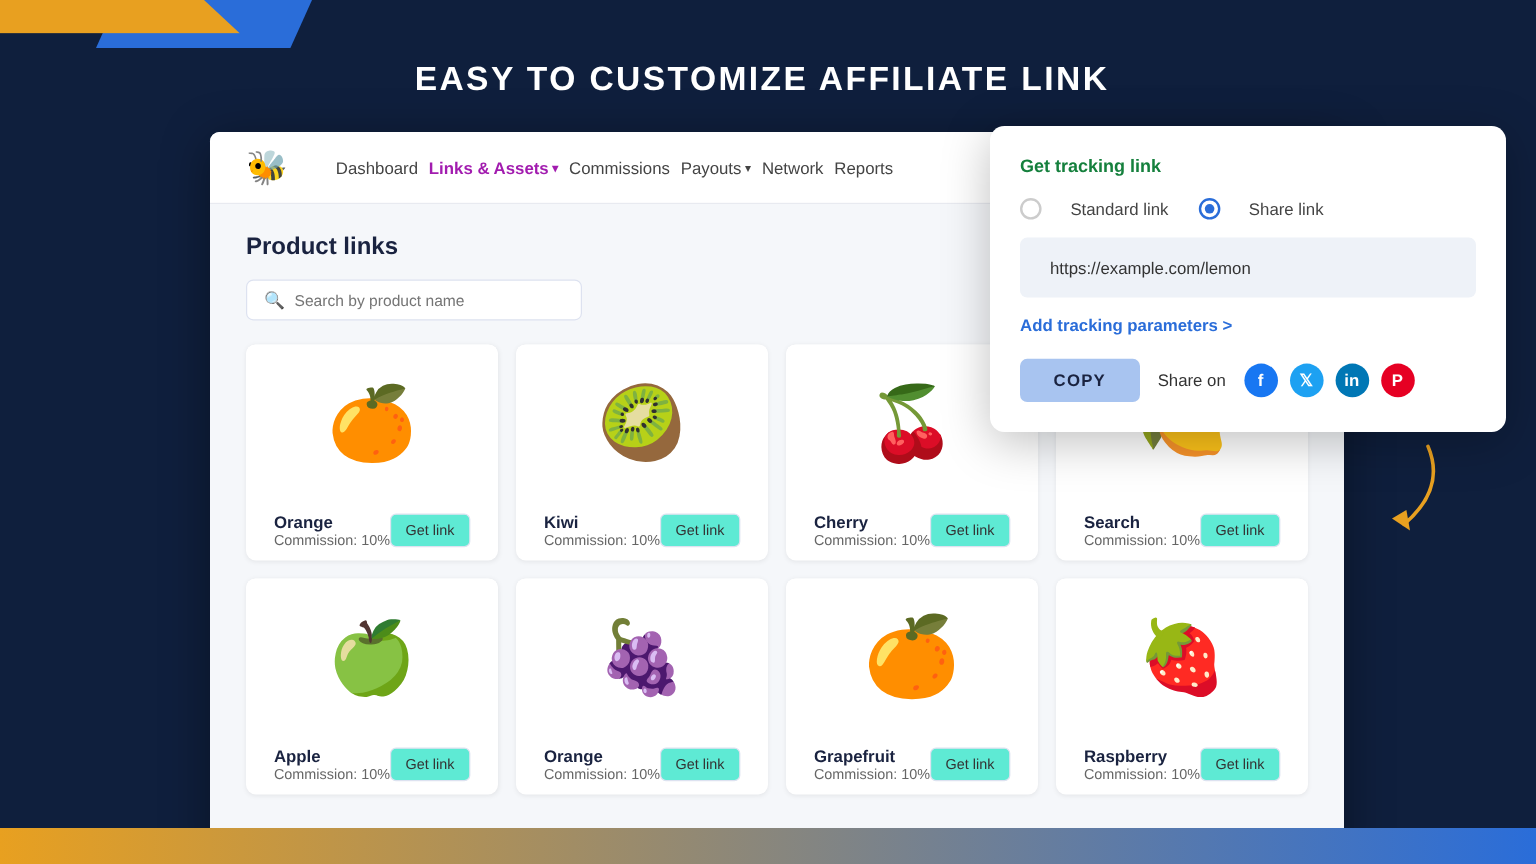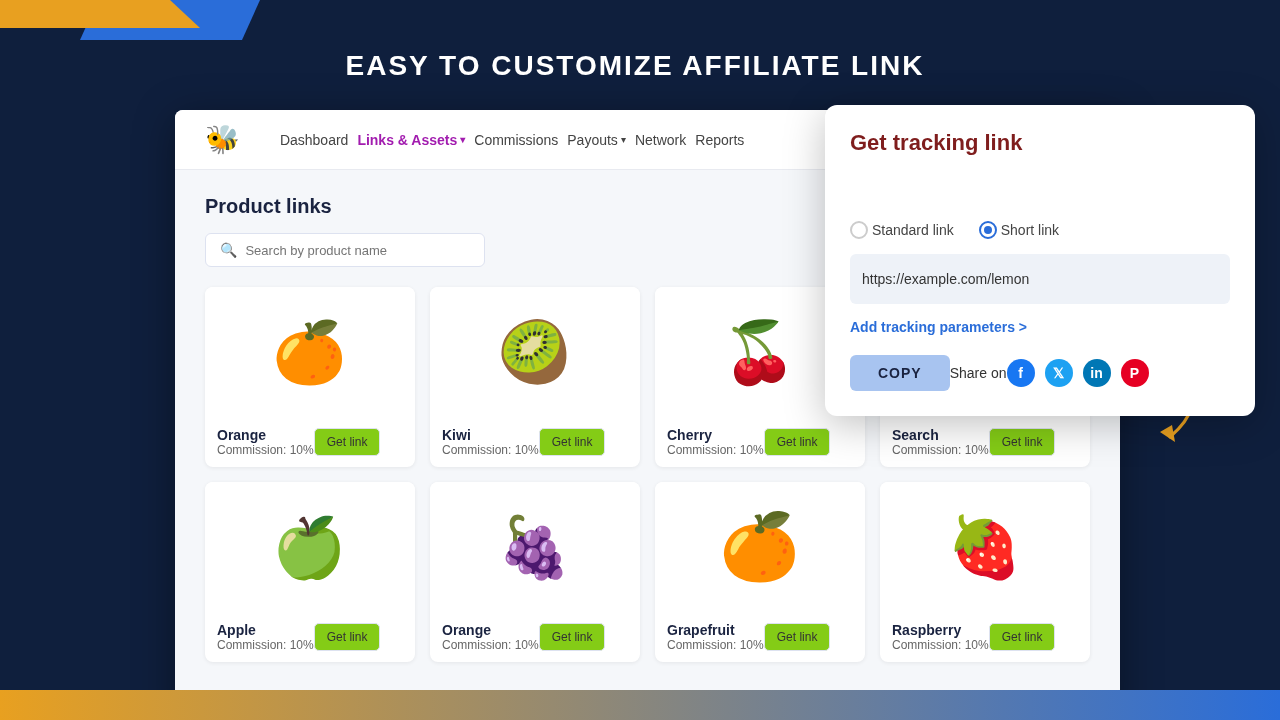--- a/index.html
+++ b/index.html
@@ -185,33 +185,33 @@
       display: flex;
       align-items: center;
       justify-content: center;
       background: white;
       font-size: 60px;
     }
     .product-info {
       padding: 10px 12px;
       display: flex;
       align-items: center;
-      justify-content: flex-start;
+      justify-content: center;
     }
     .product-name {
       font-size: 14px;
       font-weight: 700;
       color: #1a2340;
     }
     .product-commission {
       font-size: 12px;
       color: #666;
     }
     .get-link-btn {
-      background: #84cc16;
+      background: #5eead4;
       border: 1px solid #dde2f0;
       border-radius: 5px;
       padding: 6px 12px;
       font-size: 12px;
       color: #333;
       cursor: pointer;
       white-space: nowrap;
     }
 
     
@@ -220,39 +220,38 @@
       top: 105px;
       right: 25px;
       width: 430px;
       background: white;
       border-radius: 12px;
       box-shadow: 0 8px 40px rgba(0,0,0,0.25);
       z-index: 20;
       padding: 25px;
     }
     .popup-title {
-      font-size: 22px;
+      font-size: 15px;
       font-weight: 700;
-      color: #7f1d1d;
+      color: #15803d;
       margin-bottom: 18px;
     }
     .radio-group {
       display: flex;
       align-items: center;
       gap: 25px;
       margin-bottom: 15px;
     }
     .radio-option {
       display: flex;
       align-items: center;
-      gap: 4px;
+      gap: 24px;
       font-size: 14px;
       color: #444;
       cursor: pointer;
-      margin-top: 47px;
     }
     .radio-circle {
       width: 18px;
       height: 18px;
       border-radius: 50%;
       border: 2px solid #ccc;
       display: flex;
       align-items: center;
       justify-content: center;
     }
@@ -262,39 +261,40 @@
     }
     .radio-dot {
       width: 8px;
       height: 8px;
       border-radius: 50%;
       background: #2a6dd9;
     }
     .link-display {
       background: #eef2f8;
       border-radius: 6px;
-      padding: 14px 12px;
+      padding: 14px 25px;
       font-size: 14px;
       color: #333;
       margin-bottom: 15px;
       min-height: 50px;
       display: flex;
       align-items: center;
     }
     .tracking-params-link {
       color: #2a6dd9;
       font-size: 14px;
       font-weight: 600;
       cursor: pointer;
       margin-bottom: 20px;
       display: block;
     }
     .popup-actions {
       display: flex;
       align-items: center;
+      gap: 15px;
     }
     .copy-btn {
       background: #a8c4f0;
       color: #1a2340;
       border: none;
       border-radius: 6px;
       padding: 10px 28px;
       font-size: 14px;
       font-weight: 700;
       cursor: pointer;
@@ -480,21 +480,21 @@
 
   <div class="radio-group">
     <label class="radio-option">
       <div class="radio-circle"></div>
       <span>Standard link</span>
     </label>
     <label class="radio-option">
       <div class="radio-circle selected">
         <div class="radio-dot"></div>
       </div>
-      <span>Short link</span>
+      <span>Share link</span>
     </label>
   </div>
 
   <div class="link-display">
     <span>https://example.com/lemon</span>
   </div>
 
   <a class="tracking-params-link">Add tracking parameters &gt;</a>
 
   <div class="popup-actions">

